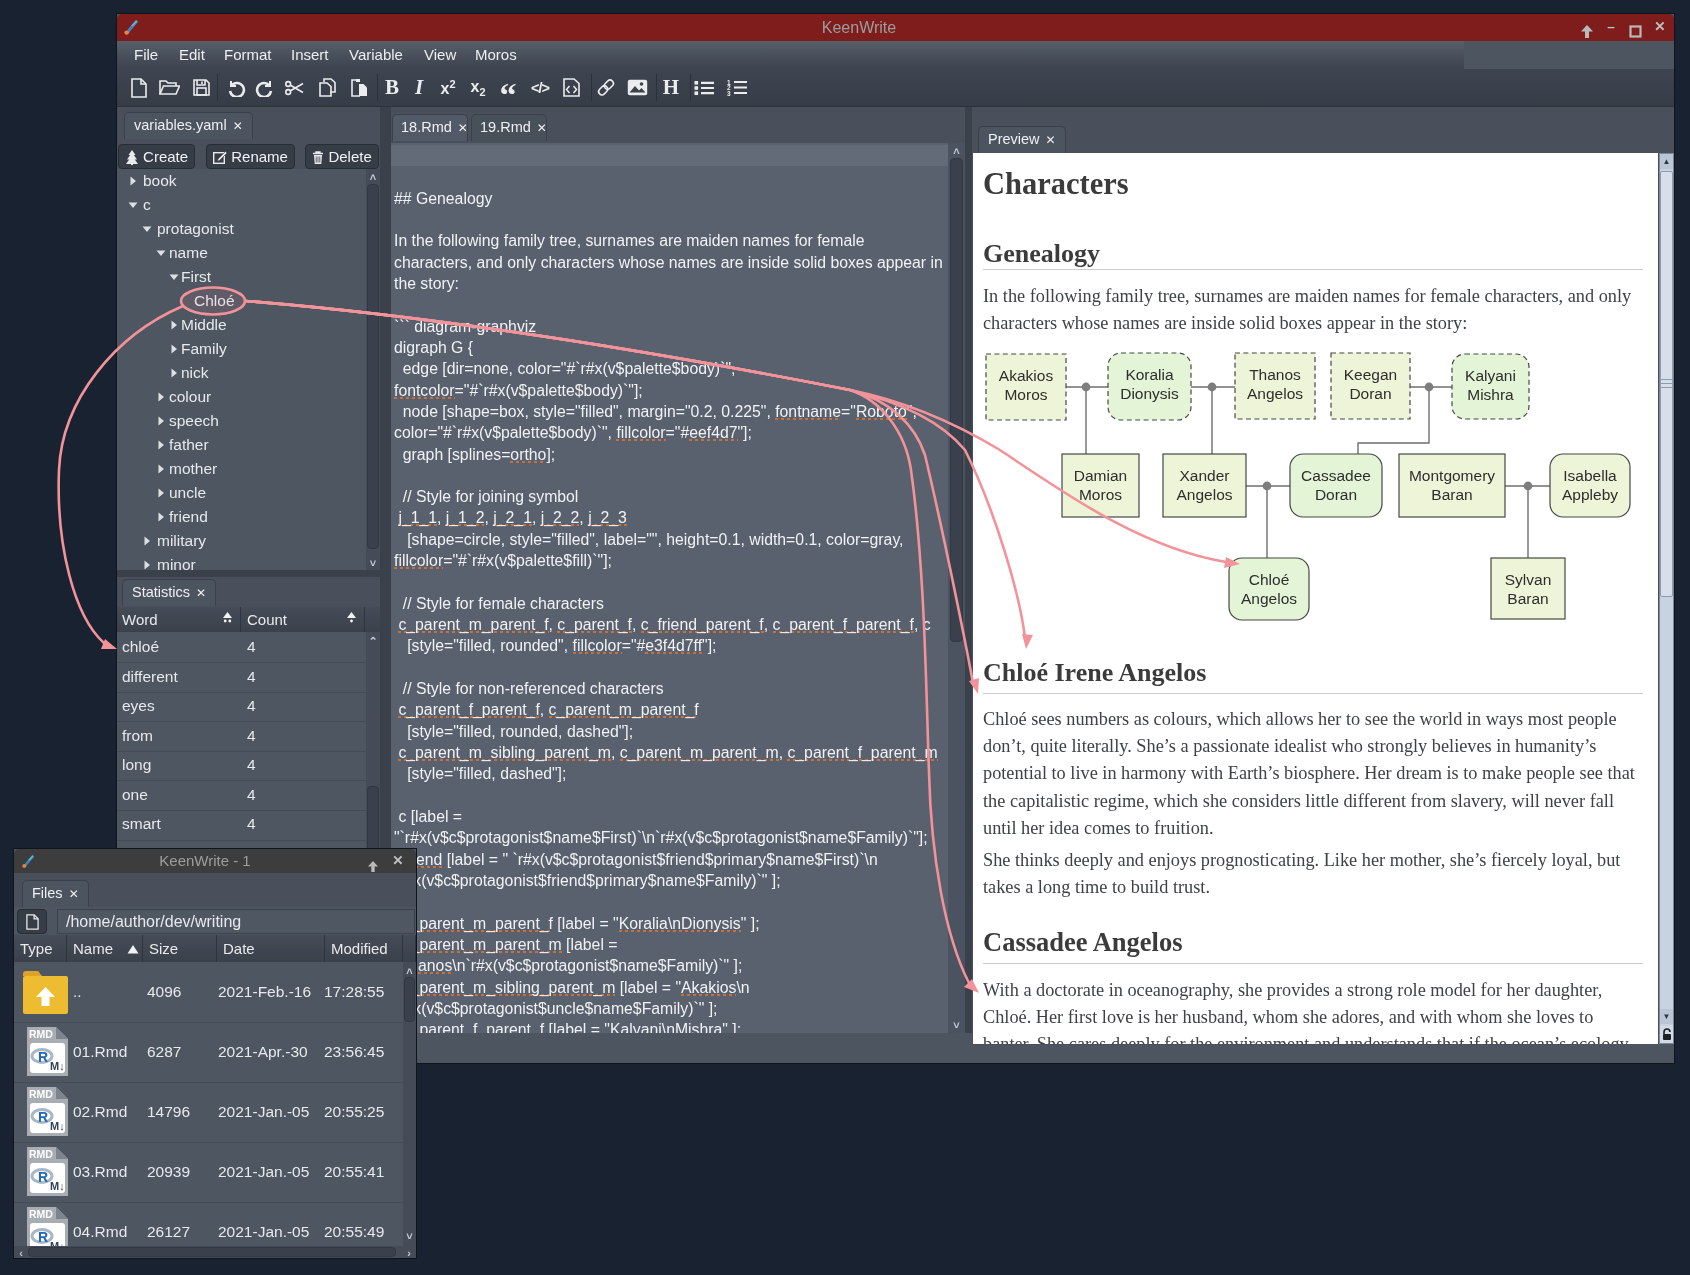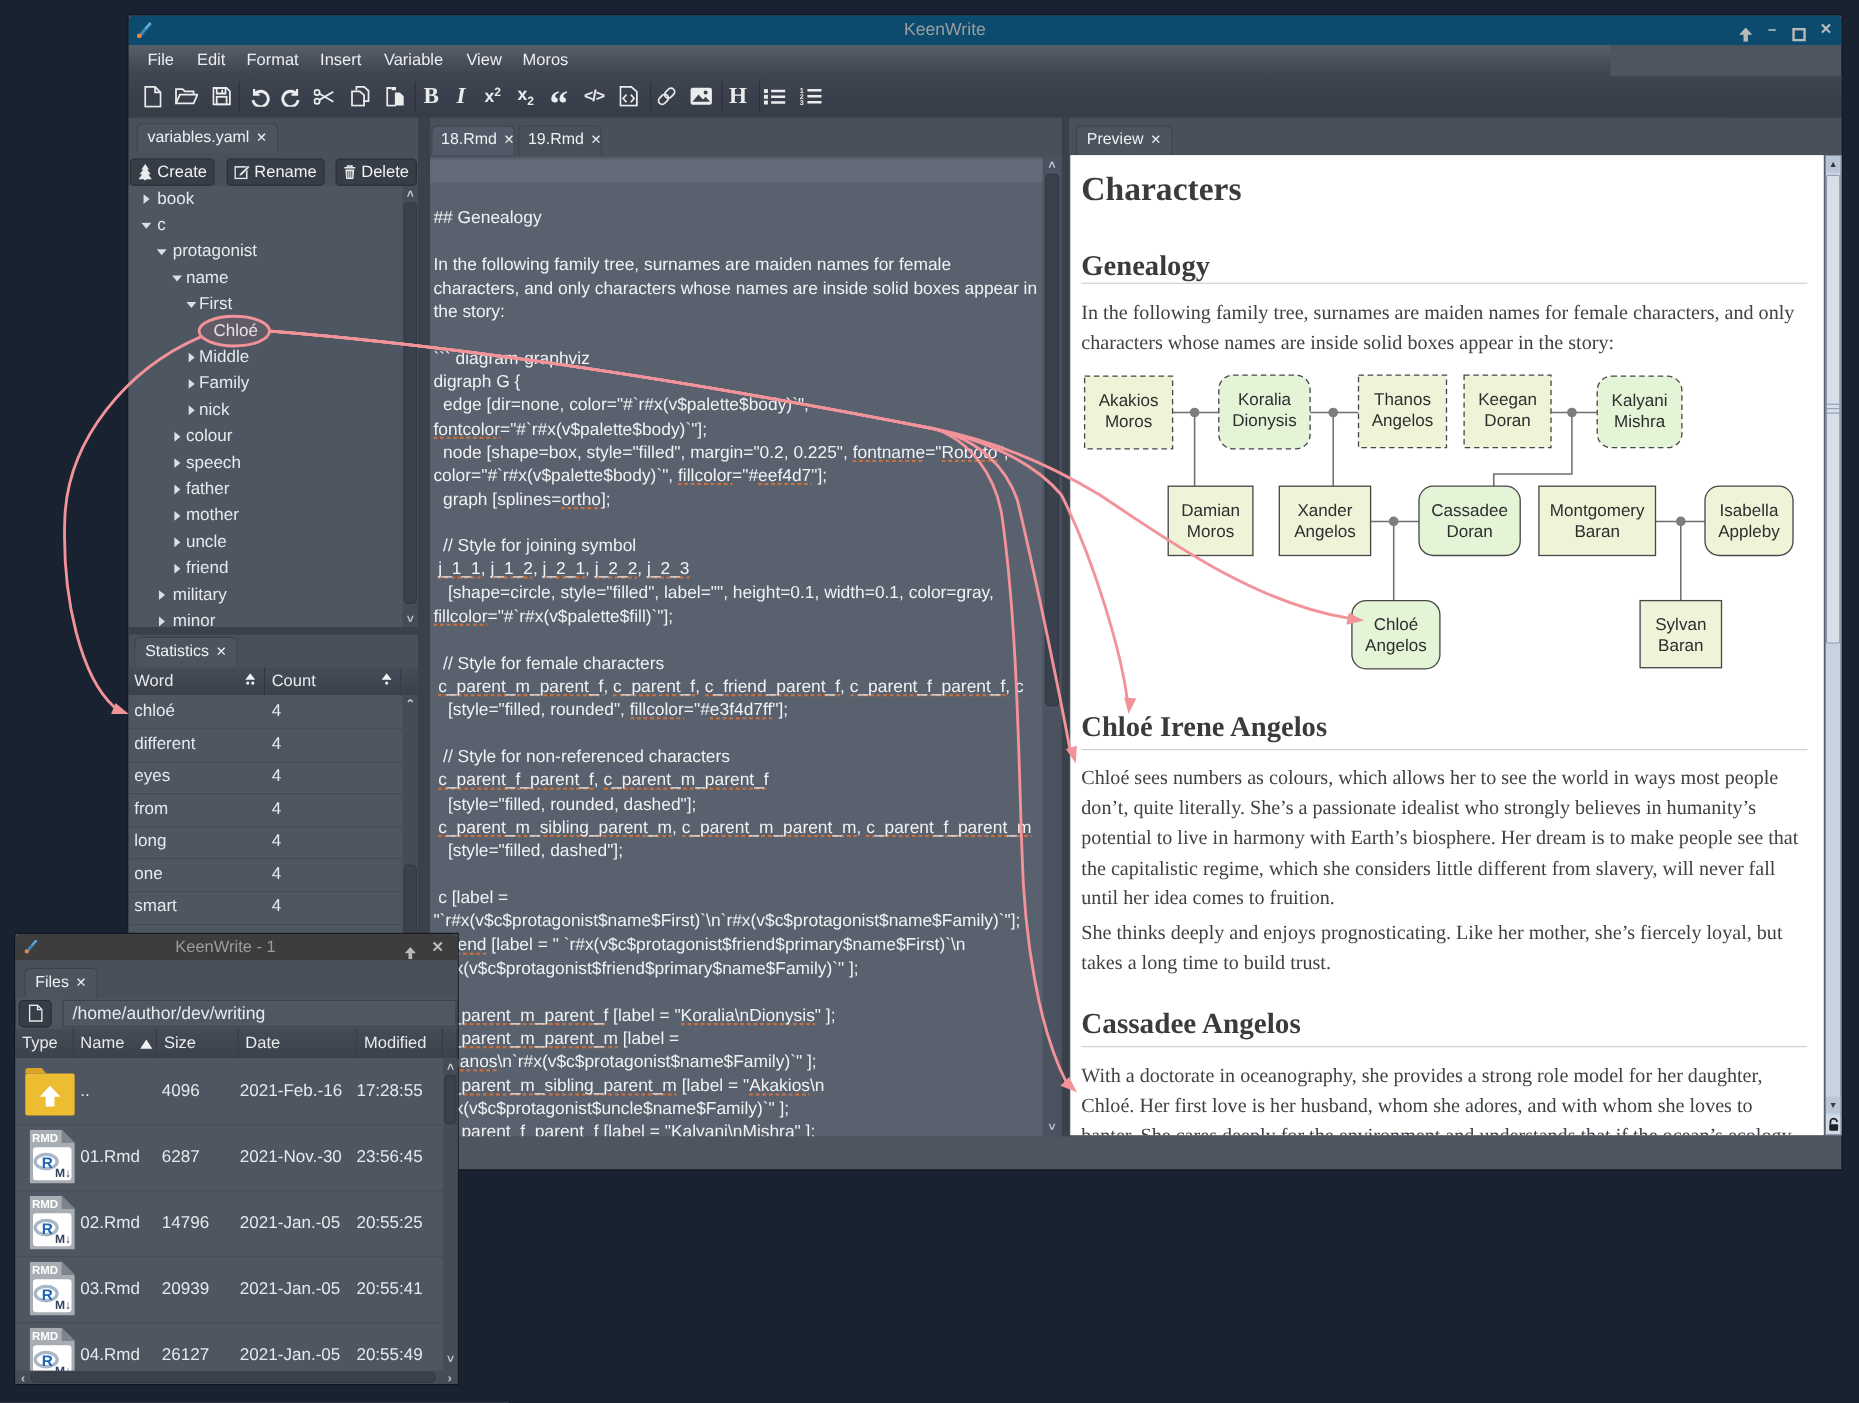--- a/index.html
+++ b/index.html
@@ -1,36 +1,36 @@
 <!DOCTYPE html>
 <html><head>
 <meta charset="utf-8">
 <style>
 *{margin:0;padding:0;box-sizing:border-box;}
 html,body{width:1690px;height:1275px;overflow:hidden;}
 body{background:#192231;font-family:"Liberation Sans",sans-serif;position:relative;}
 .abs{position:absolute;}
 
 #win{position:absolute;left:117px;top:14px;width:1557px;height:1049px;background:#4d5561;box-shadow:0 0 0 1px #10151c;}
-#titlebar{position:absolute;left:0;top:0;width:1557px;height:27px;background:#0c4a6e;border-radius:5px 5px 0 0;}
+#titlebar{position:absolute;left:0;top:0;width:1557px;height:27px;background:#7f1d1d;border-radius:5px 5px 0 0;}
 #titlebar .title{position:absolute;left:592px;top:0;width:300px;text-align:center;line-height:27px;font-size:16px;color:#9d9d9d;}
 .winbtn{position:absolute;top:0;height:27px;line-height:26px;color:#c0c0c0;font-size:13.5px;font-weight:bold;text-align:center;width:20px;}
 #menubar{position:absolute;left:0;top:27px;width:1347px;height:28px;background:linear-gradient(#576069,#49505c 50%,#3d444f);}
 #menubar span{position:absolute;top:0;line-height:28px;font-size:15px;color:#eceef1;}
 #toolbar{position:absolute;left:0;top:55px;width:1557px;height:38px;background:linear-gradient(#3e4450,#373d47);border-bottom:1px solid #2c313a;}
 .tbi{position:absolute;top:0;height:37px;display:flex;align-items:center;justify-content:center;color:#ebecee;}
 .tsep{position:absolute;top:5px;height:27px;width:1px;background:#2b3039;}
 
 #content{position:absolute;left:0;top:93px;width:1557px;height:926px;background:#49505b;}
 #statusbar{position:absolute;left:0;top:1019px;width:1557px;height:30px;background:linear-gradient(#3b414c,#343a44);border-top:1px solid #272c34;}
 #statusbar span{position:absolute;right:9px;top:0;line-height:29px;font-size:15px;color:#e8eaec;}
 .pane{position:absolute;top:0;height:926px;}
 #leftpane{left:0;width:263px;background:#49505b;}
 #editorpane{left:274px;width:574px;background:#49505b;}
-#prevpane{left:855px;width:600px;background:#49505b;}
+#prevpane{left:855px;width:600px;background:#49505b;margin-top:12px;}
 .vdiv{position:absolute;top:0;height:926px;background:#3b414b;}
 
 .tab{position:absolute;white-space:nowrap;overflow:hidden;background:#4c545f;border:1px solid #3a414b;border-bottom:none;border-radius:5px 5px 0 0;color:#eef0f3;font-size:14.5px;line-height:25px;padding:0 9px;height:27px;}
 .tab .x{margin-left:2px;font-size:12px;}
 
 .btn{position:absolute;white-space:nowrap;background:#363d47;border:1px solid #272d35;border-radius:4px;color:#f0f2f4;font-size:15px;height:25px;line-height:23px;text-align:center;}
 
 #tree{position:absolute;left:0;top:62px;width:263px;height:401px;background:#4e5662;overflow:hidden;}
 .ti{position:absolute;height:24px;line-height:24px;font-size:15.5px;color:#e7e9ec;white-space:pre;}
 
@@ -516,21 +516,21 @@
         <path d="M0 0 h29 l12 12 v37 h-41 Z" fill="#a8adb3"></path>
         <path d="M29 0 l12 12 h-12 Z" fill="#7d848d"></path>
         <text x="2" y="11" font-size="10.5" font-weight="bold" fill="#ffffff" font-family="Liberation Sans">RMD</text>
         <rect x="3" y="16" width="35" height="30" rx="3" fill="#ffffff"></rect>
         <ellipse cx="15" cy="29" rx="10" ry="6.5" fill="none" stroke="#a8b6c6" stroke-width="3"></ellipse>
         <text x="11" y="34.5" font-size="14" font-weight="bold" fill="#2267b5" font-family="Liberation Sans">R</text>
         <text x="23" y="43" font-size="11" font-weight="bold" fill="#33435f" font-family="Liberation Sans">M↓</text>
       </svg></span>
   <div class="w2row" style="left:59px;top:173px;line-height:60px;">01.Rmd</div>
   <div class="w2row" style="left:133px;top:173px;line-height:60px;">6287</div>
-  <div class="w2row" style="left:204px;top:173px;line-height:60px;">2021-Nov.-30</div>
+  <div class="w2row" style="left:204px;top:173px;line-height:60px;">2021-Apr.-30</div>
   <div class="w2row" style="left:310px;top:173px;line-height:60px;">23:56:45</div>
   <div class="rowline" style="left:0;top:173px;width:389px;"></div>
   <span class="abs" style="left:13px;top:238px;"><svg width="41" height="49" viewBox="0 0 41 49">
         <path d="M0 0 h29 l12 12 v37 h-41 Z" fill="#a8adb3"></path>
         <path d="M29 0 l12 12 h-12 Z" fill="#7d848d"></path>
         <text x="2" y="11" font-size="10.5" font-weight="bold" fill="#ffffff" font-family="Liberation Sans">RMD</text>
         <rect x="3" y="16" width="35" height="30" rx="3" fill="#ffffff"></rect>
         <ellipse cx="15" cy="29" rx="10" ry="6.5" fill="none" stroke="#a8b6c6" stroke-width="3"></ellipse>
         <text x="11" y="34.5" font-size="14" font-weight="bold" fill="#2267b5" font-family="Liberation Sans">R</text>
         <text x="23" y="43" font-size="11" font-weight="bold" fill="#33435f" font-family="Liberation Sans">M↓</text>

